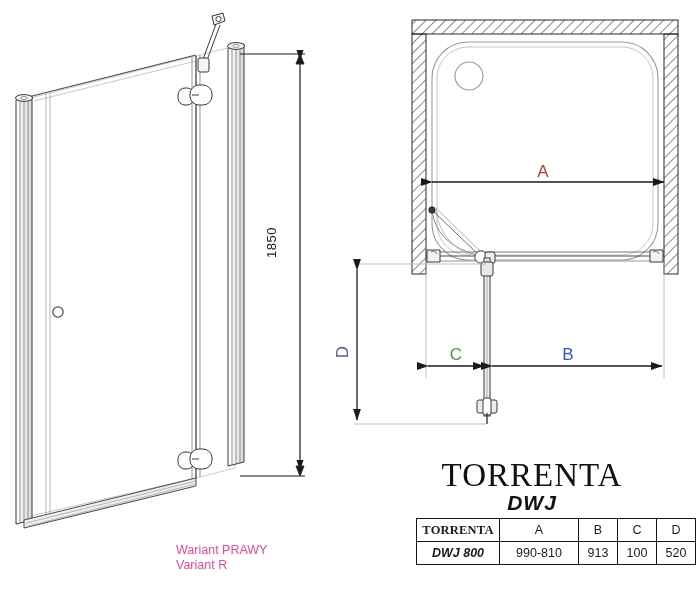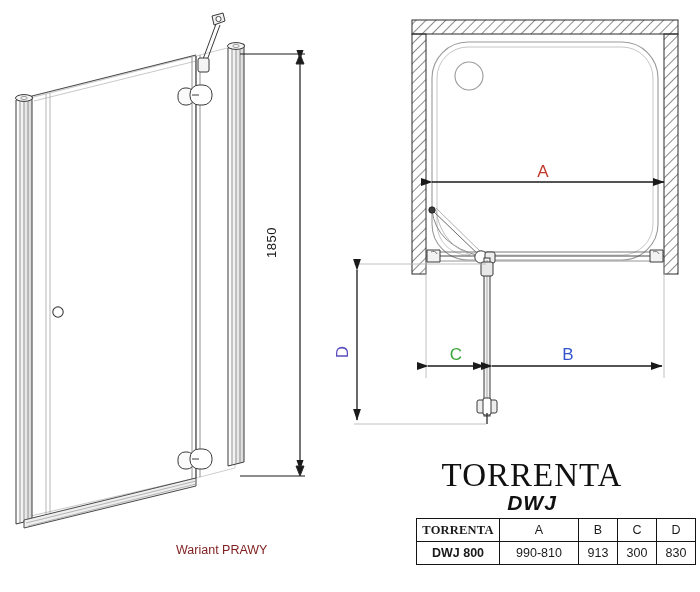--- a/index.html
+++ b/index.html
@@ -28,21 +28,21 @@
     width: 700px;
     height: 592px;
   }
   .variant-label {
     position: absolute;
     left: 176px;
     top: 543px;
     width: 170px;
     font-size: 12.5px;
     line-height: 15px;
-    color: #7f1d1d;
+    color: #ec4899;
     font-family: "Liberation Sans", sans-serif;
     white-space: nowrap;
   }
   .brand-block {
     position: absolute;
     left: 412px;
     top: 458px;
     width: 240px;
     text-align: center;
   }
@@ -79,20 +79,21 @@
     color: #1a1a1a;
   }
   td.c-name {
     font-family: "Liberation Serif", serif;
     font-weight: bold;
     font-size: 12px;
     letter-spacing: 0.2px;
     width: 74px;
   }
   td.c-model {
+    font-style: italic;
     font-weight: bold;
     font-size: 12.5px;
     width: 74px;
   }
   td.col-a { width: 70px; }
   td.col-b, td.col-c, td.col-d { width: 30px; }
   td.hdr-a { color: #c0392b; font-size: 14px; }
   td.hdr-b { color: #3355cc; font-size: 14px; }
   td.hdr-c { color: #3aa63a; font-size: 14px; }
   td.hdr-d { color: #5b4fbf; font-size: 14px; }
@@ -298,39 +299,40 @@
         <line x1="357" y1="270" x2="357" y2="420" stroke="#1a1a1a" stroke-width="1.3" marker-start="url(#arrHead)" marker-end="url(#arrHead)"></line>
         <text x="348" y="352" font-family="Liberation Sans, sans-serif" font-size="17" fill="#5b4fbf" text-anchor="middle" transform="rotate(-90 348 352)">D</text>
       </g>
     </g>
   </svg>
 
   <div class="dim-1850">1850</div>
 
   <div class="variant-label">
     <div>Wariant PRAWY</div>
+    <div>Variant R</div>
   </div>
 
   <div class="brand-block">
     <div class="brand-name">TORRENTA</div>
     <div class="brand-model">DWJ</div>
   </div>
 
   <table class="spec">
     <tbody>
       <tr>
         <td class="c-name">TORRENTA</td>
         <td class="col-a hdr-a">A</td>
         <td class="col-b hdr-b">B</td>
         <td class="col-c hdr-c">C</td>
         <td class="col-d hdr-d">D</td>
       </tr>
       <tr>
         <td class="c-model">DWJ 800</td>
         <td class="col-a">990-810</td>
         <td class="col-b">913</td>
-        <td class="col-c">300</td>
-        <td class="col-d">830</td>
+        <td class="col-c">100</td>
+        <td class="col-d">520</td>
       </tr>
     </tbody>
   </table>
 
 </div>
 
 </body></html>

